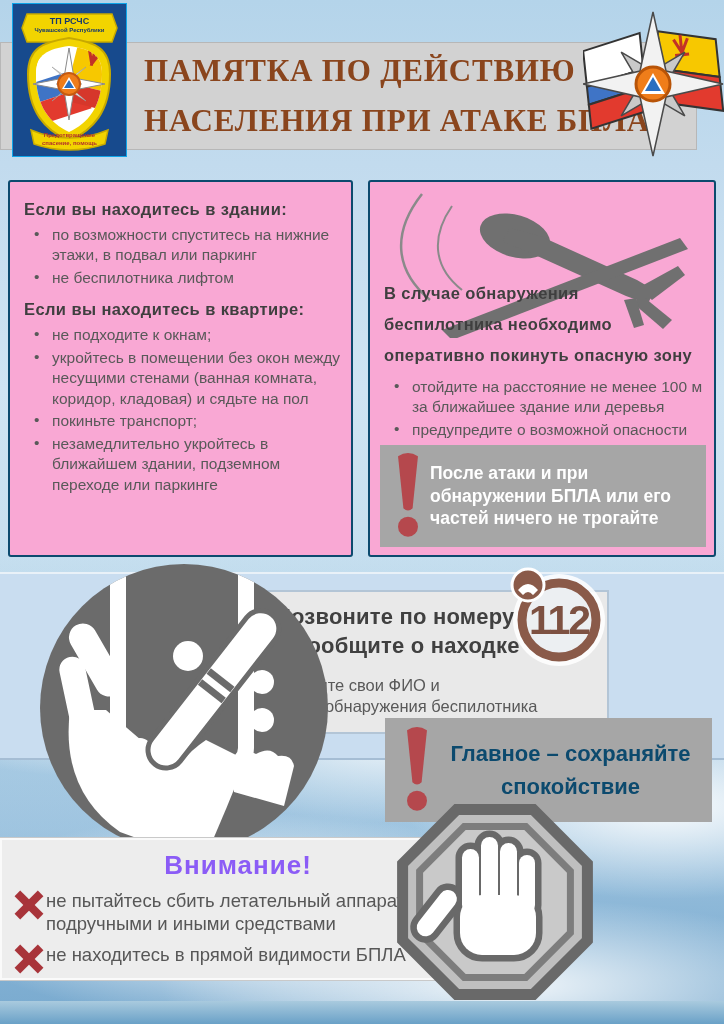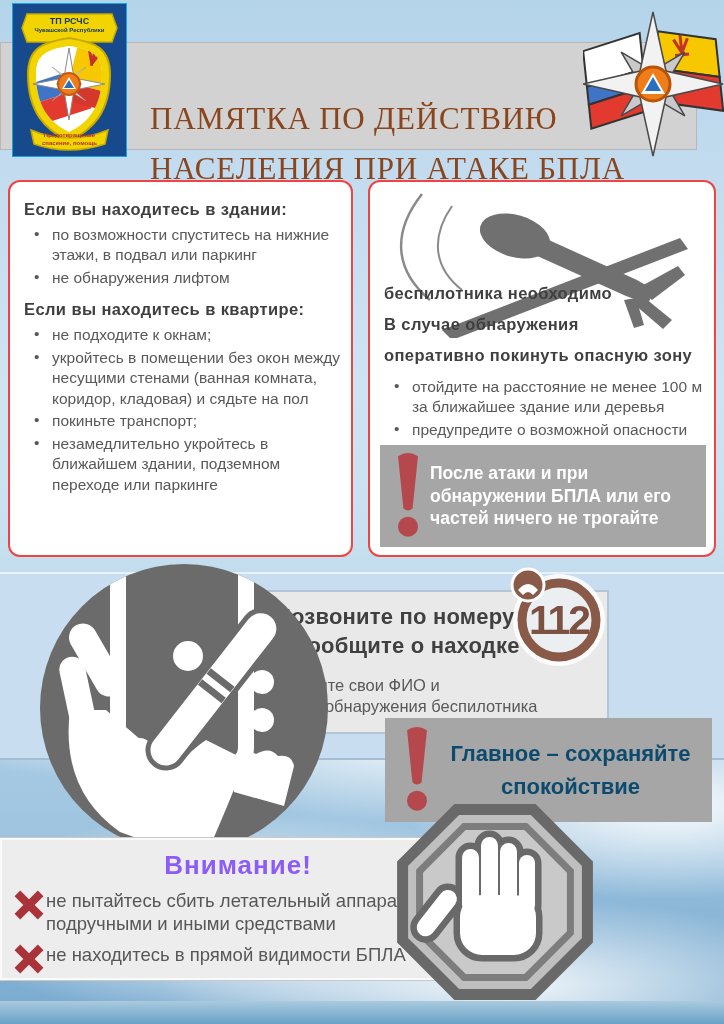--- a/index.html
+++ b/index.html
@@ -14,28 +14,28 @@
       radial-gradient(55% 30% at 55% 40%, rgba(255,255,255,.85), rgba(255,255,255,0) 62%),
       radial-gradient(60% 32% at 92% 55%, rgba(255,255,255,.95), rgba(255,255,255,0) 60%),
       radial-gradient(70% 35% at 35% 78%, rgba(255,255,255,.95), rgba(255,255,255,0) 62%),
       radial-gradient(80% 30% at 70% 92%, rgba(255,255,255,.9), rgba(255,255,255,0) 60%),
       linear-gradient(180deg, rgba(176,208,231,0) 0%, rgba(150,190,220,.45) 60%, #79aacf 100%);}
   .bottom-band{position:absolute;left:0;top:1001px;width:724px;height:23px;
     background:linear-gradient(180deg,#a9cade,#6aa1c7);}
   
   .header-band{position:absolute;left:0;top:42px;width:697px;height:108px;
     background:#d2d2d2;border:1px solid #b7b7b7;box-sizing:border-box;}
-  .title-line{position:absolute;left:150px;font-family:"Liberation Serif","DejaVu Serif",serif;
-    font-weight:normal;font-size:31px;color:#8a451d;letter-spacing:.8px;white-space:nowrap;margin-top:48px;}
+  .title-line{position:absolute;left:144px;font-family:"Liberation Serif","DejaVu Serif",serif;
+    font-weight:bold;font-size:31px;color:#8a451d;letter-spacing:.8px;white-space:nowrap;}
   .title-line.l1{top:53px;} .title-line.l2{top:103px;}
   .emblem-left{position:absolute;left:12px;top:3px;width:115px;height:154px;
     background:#174a8d;border:1px solid #0ea5e9;box-sizing:border-box;}
   .emblem-star{position:absolute;left:583px;top:6px;width:141px;height:152px;}
   
-  .panel{position:absolute;background:#ffffff;border:2px solid #ef4444;border-radius:12px;box-sizing:border-box;}
+  .panel{position:absolute;background:#f9a8d4;border:2px solid #0c4a6e;border-radius:3px;box-sizing:border-box;}
   .panel-left{left:8px;top:180px;width:345px;height:377px;padding:14px 10px 0 14px;}
   .panel-right{left:368px;top:180px;width:348px;height:377px;}
   .p-head{font-weight:bold;color:#3f3f3f;font-size:16.5px;letter-spacing:.4px;margin:12px 0 6px 0;}
   .p-head.first{margin-top:4px;}
   ul.blt{list-style:none;margin:0;padding:0;color:#595959;font-size:15.5px;line-height:1.32;}
   ul.blt li{position:relative;padding-left:28px;margin:2px 0;}
   ul.blt li::before{content:"•";position:absolute;left:10px;top:-1px;}
   .rp-text{position:absolute;left:14px;top:102px;right:8px;}
   .rp-head-line{font-weight:bold;color:#3f3f3f;font-size:16.5px;letter-spacing:.4px;margin:0 0 12px 0;}
   .drone-wrap{position:absolute;right:2px;top:6px;width:330px;height:150px;}
@@ -126,21 +126,21 @@
     <polygon points="70,6 83,65 140,78 83,91 70,150 57,91 0,78 57,65" fill="#f2f2f2" stroke="#4a4a4a" stroke-width="1.5"></polygon>
     <circle cx="70" cy="78" r="17" fill="#ef7d1a" stroke="#b85408" stroke-width="3"></circle>
     <polygon points="70,67 58,88 82,88" fill="#ffffff"></polygon>
     <polygon points="70,71 62,85 78,85" fill="#2a6fc0"></polygon>
   </svg>
 
   <div class="panel panel-left">
     <div class="p-head first">Если вы находитесь в здании:</div>
     <ul class="blt">
       <li>по возможности спуститесь на нижние этажи, в подвал или паркинг</li>
-      <li>не обнаружения лифтом</li>
+      <li>не беспилотника лифтом</li>
     </ul>
     <div class="p-head">Если вы находитесь в квартире:</div>
     <ul class="blt">
       <li>не подходите к окнам;</li>
       <li>укройтесь в помещении без окон между несущими стенами (ванная комната, коридор, кладовая) и сядьте на пол</li>
     </ul>
     <ul class="blt">
       <li>покиньте транспорт;</li>
       <li>незамедлительно укройтесь в ближайшем здании, подземном переходе или паркинге</li>
     </ul>
@@ -155,22 +155,22 @@
           <ellipse cx="133" cy="48" rx="36" ry="21" transform="rotate(16 133 48)"></ellipse>
           <polygon points="128,40 158,48 255,92 272,102 266,116 244,108 142,62 120,54"></polygon>
           <polygon points="60,142 298,50 306,61 70,152"></polygon>
           <polygon points="256,100 296,78 303,87 270,112"></polygon>
           <polygon points="258,106 290,132 281,141 252,116"></polygon>
           <polygon points="242,112 252,140 262,137 254,110"></polygon>
         </g>
       </svg>
     </div>
     <div class="rp-text">
+      <p class="rp-head-line">В случае обнаружения</p>
       <p class="rp-head-line">беспилотника необходимо</p>
-      <p class="rp-head-line">В случае обнаружения</p>
       <p class="rp-head-line">оперативно покинуть опасную зону</p>
       <ul class="blt">
         <li>отойдите на расстояние не менее 100 м за ближайшее здание или деревья</li>
         <li>предупредите о возможной опасности других рядом с вами</li>
       </ul>
     </div>
     <div class="alert-gray alert-inner">
       <svg class="excl" viewBox="0 0 46 120">
         <path d="M10,8 Q23,0 36,8 L29,76 Q23,82 17,76 Z" fill="#b5484d"></path>
         <circle cx="23" cy="100" r="13" fill="#b5484d"></circle>

